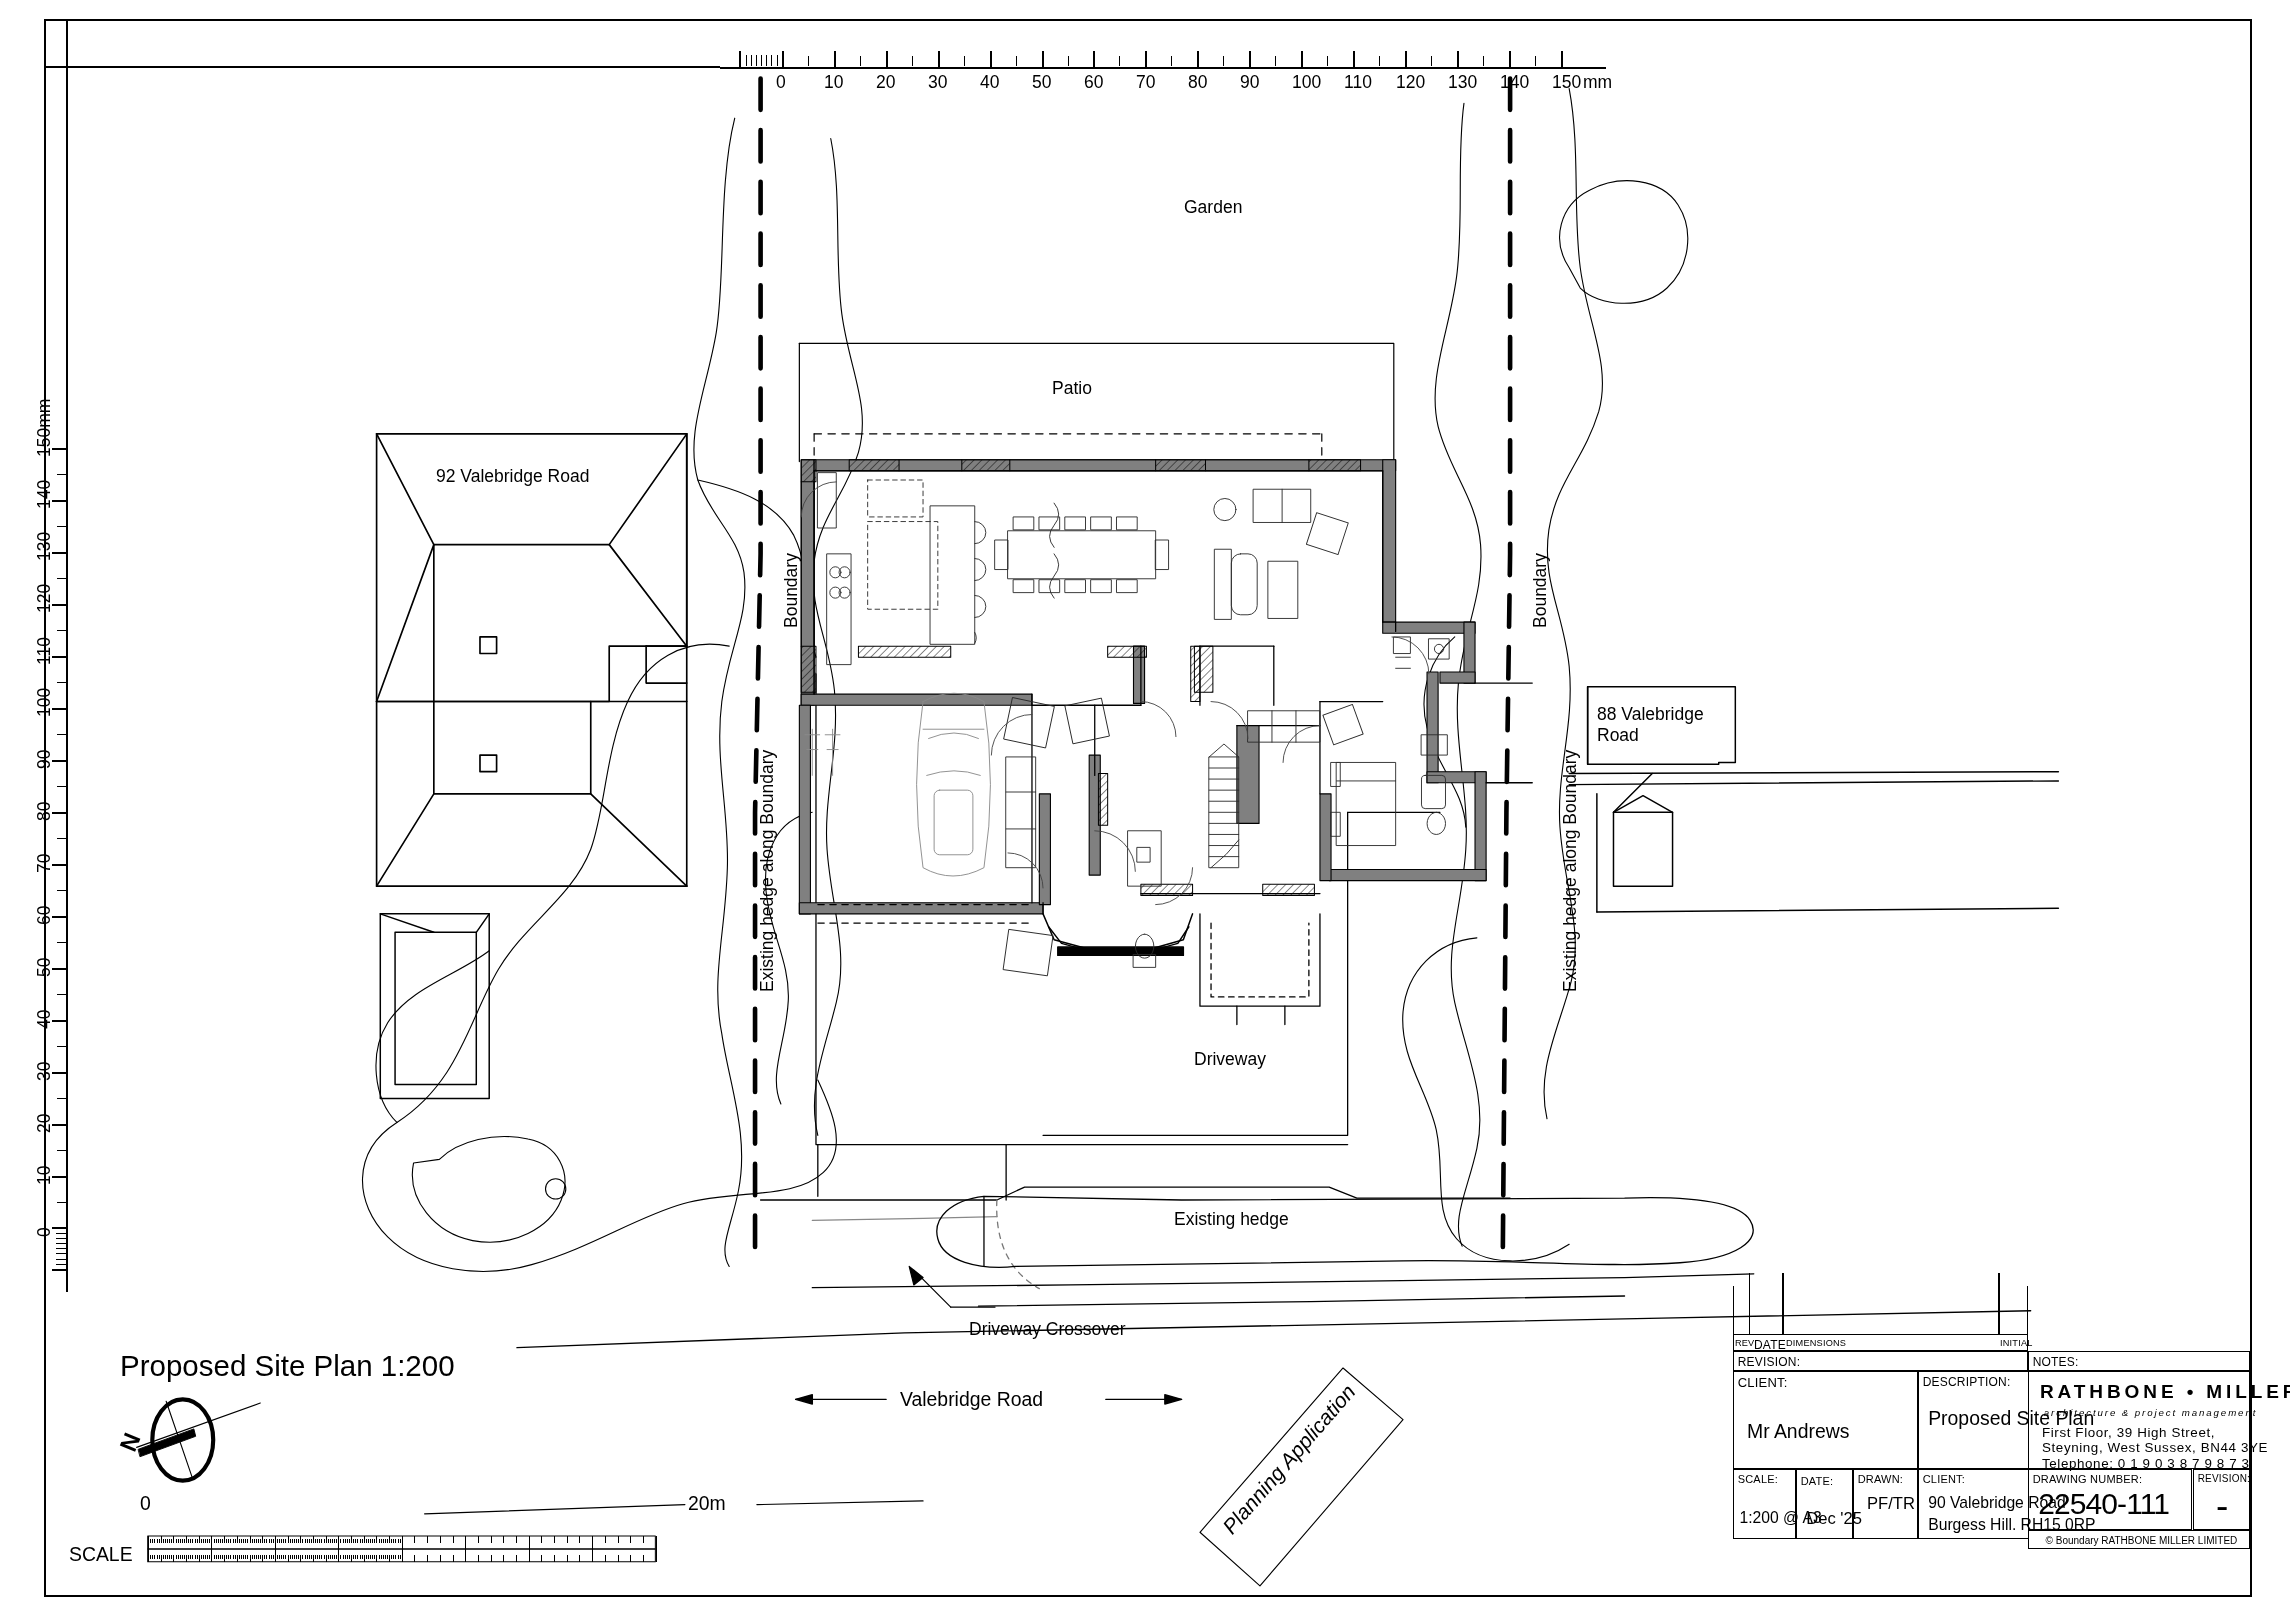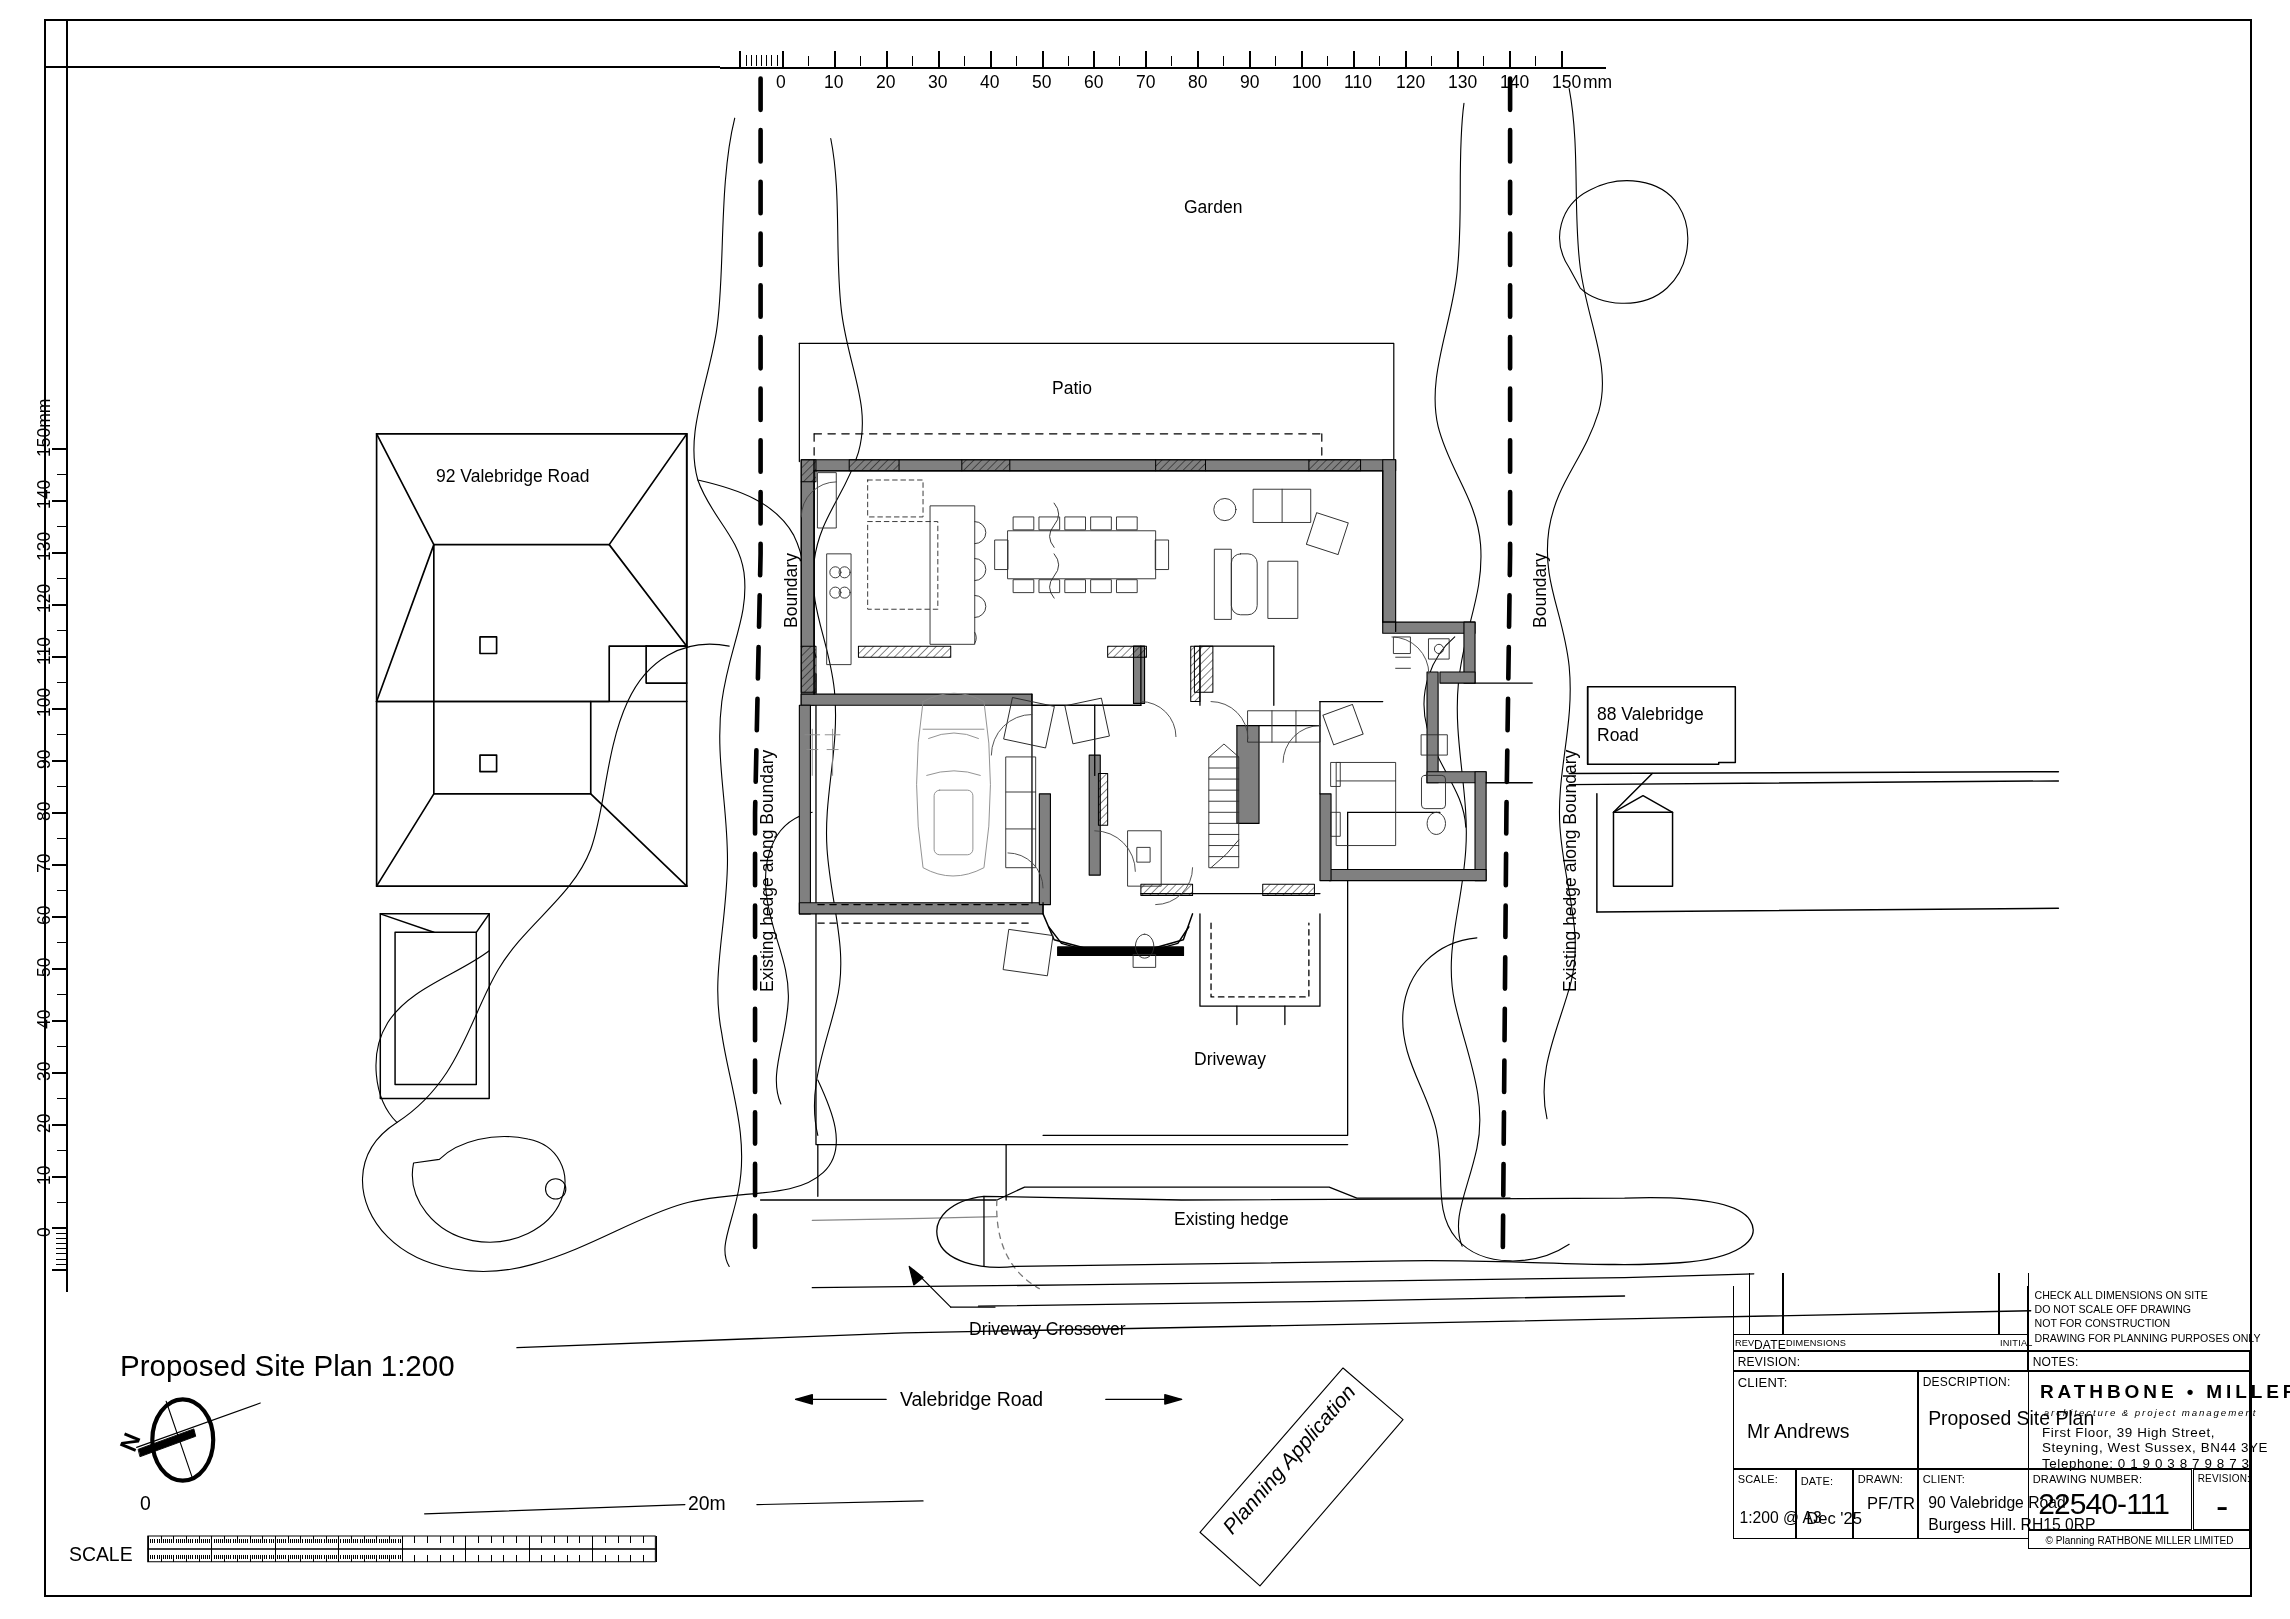--- a/index.html
+++ b/index.html
@@ -918,28 +918,20 @@
     <div class="abs" style="left:264px;top:-13px;width:1.5px;height:61px;background:#000;"></div>
   </div>
 
   <div class="tb-cell" style="left:0;top:48px;width:295px;height:16.6px;">
     <span class="tb-head" style="left:0.9px;top:2.8px;font-size:9.2px;">REV</span>
     <span class="tb-head" style="left:20px;top:2.8px;font-size:12px;">DATE</span>
     <span class="tb-head" style="left:52px;top:2.8px;font-size:9.2px;">DIMENSIONS</span>
     <span class="tb-head" style="left:266px;top:2.8px;font-size:9.2px;">INITIAL</span>
   </div>
 
-  <div class="tb-cell" style="left:295px;top:-13px;width:222px;height:78px;border-top:none;border-right:none;">
-    <div class="abs" style="left:5.5px;top:14.8px;">
-      <div class="notes-line">CHECK ALL DIMENSIONS ON SITE</div>
-      <div class="notes-line">DO NOT SCALE OFF DRAWING</div>
-      <div class="notes-line">NOT FOR CONSTRUCTION</div>
-      <div class="notes-line">DRAWING FOR PLANNING PURPOSES ONLY</div>
-    </div>
-  </div>
 
   <div class="tb-cell" style="left:0;top:65px;width:295px;height:20px;">
     <span class="tb-head" style="font-size:12px;top:2.8px;">REVISION:</span>
   </div>
   <div class="tb-cell" style="left:295px;top:65px;width:222px;height:20px;">
     <span class="tb-head" style="font-size:12px;top:2.8px;">NOTES:</span>
   </div>
 
   <div class="tb-cell" style="left:0;top:85px;width:185px;height:98px;">
     <span class="tb-head" style="font-size:13px;top:2.8px;">CLIENT:</span>
@@ -981,16 +973,16 @@
   <div class="tb-cell" style="left:295px;top:183px;width:164px;height:61px;">
     <span class="tb-head" style="font-size:11px;top:2.8px;">DRAWING NUMBER:</span>
     <span class="tb-val" id="dwgnum" style="left:9.2px;top:16.6px;">22540-111</span>
   </div>
   <div class="tb-cell" style="left:460px;top:183px;width:57px;height:61px;">
     <span class="tb-head" style="font-size:10px;top:2.8px;">REVISION:</span>
     <span class="tb-val" id="revval" style="left:22px;top:14.8px;">-</span>
   </div>
 
   <div class="tb-cell" style="left:295px;top:244px;width:222px;height:18.5px;">
-    <span class="abs" id="copyright" style="left:16.6px;top:3.7px;">© Planning RATHBONE MILLER LIMITED</span>
+    <span class="abs" id="copyright" style="left:16.6px;top:3.7px;">© Boundary RATHBONE MILLER LIMITED</span>
   </div>
 </div>
 
 
 </body></html>

